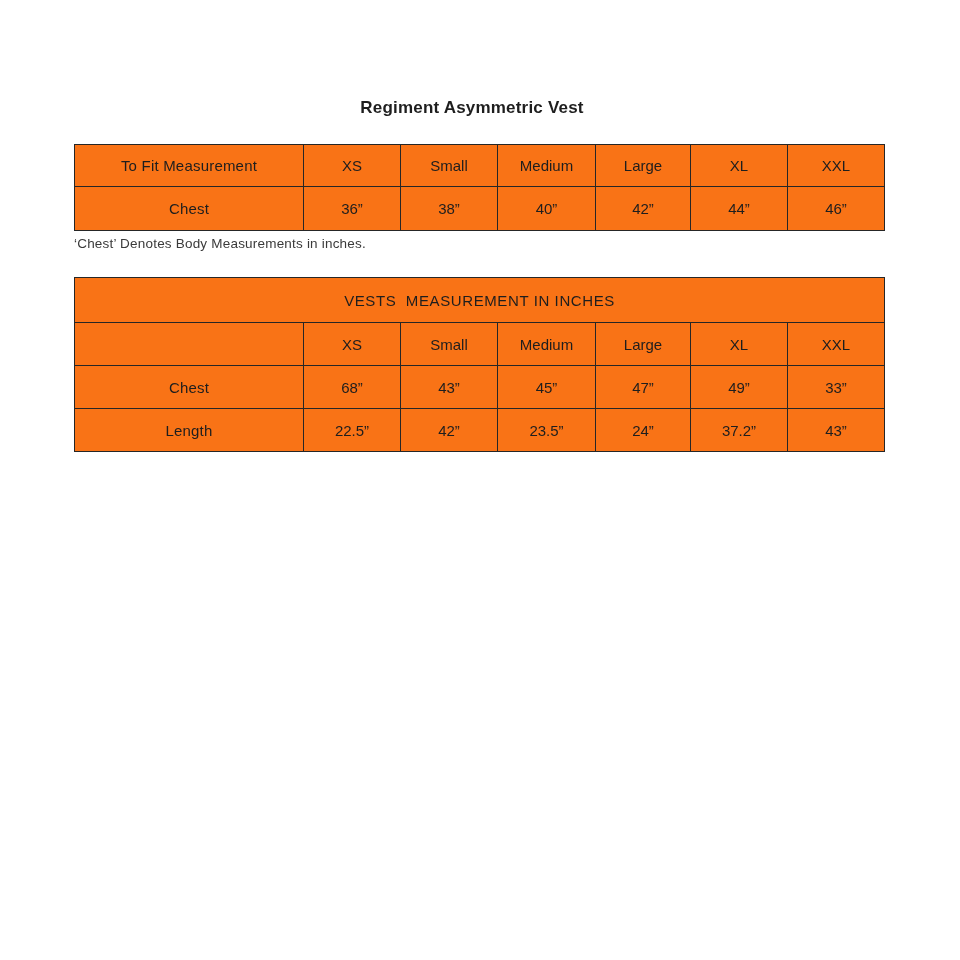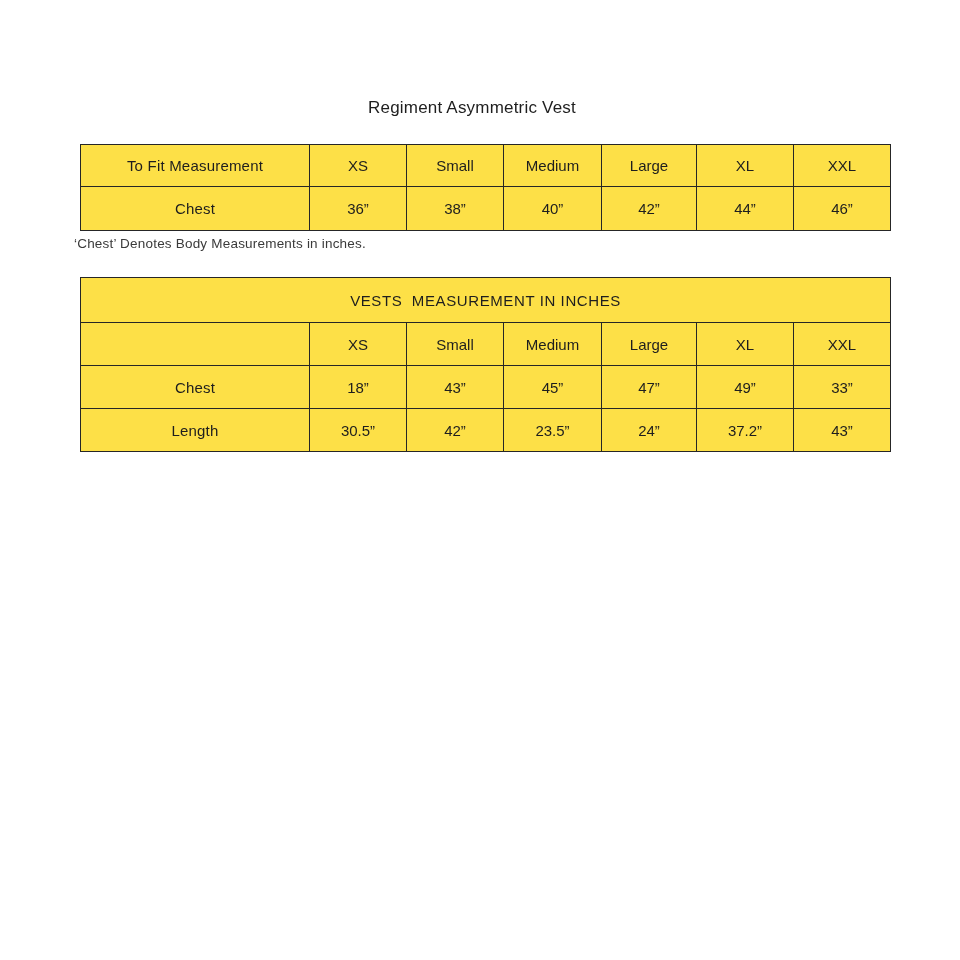--- a/index.html
+++ b/index.html
@@ -16,31 +16,31 @@
     background: #ffffff;
     overflow: hidden;
   }
   .page-title {
     position: absolute;
     top: 98px;
     left: 0;
     width: 944px;
     text-align: center;
     font-size: 17px;
-    font-weight: 400;
+    font-weight: 700;
     letter-spacing: 0.2px;
     color: #1e1e1e;
   }
   table.size-table {
     position: absolute;
-    left: 80px;
+    left: 74px;
     width: 810px;
     border-collapse: collapse;
     table-layout: fixed;
-    background: #fde047;
+    background: #f97316;
   }
   table.size-table td {
     border: 1px solid #262626;
     text-align: center;
     vertical-align: middle;
     padding: 0 4px;
     font-size: 15px;
     color: #1e1e1e;
   }
   #fit-table { top: 144px; }
@@ -126,30 +126,30 @@
         <td></td>
         <td>XS</td>
         <td>Small</td>
         <td>Medium</td>
         <td>Large</td>
         <td>XL</td>
         <td>XXL</td>
       </tr>
       <tr>
         <td class="row-label">Chest</td>
-        <td>18”</td>
+        <td>68”</td>
         <td>43”</td>
         <td>45”</td>
         <td>47”</td>
         <td>49”</td>
         <td>33”</td>
       </tr>
       <tr>
         <td class="row-label">Length</td>
-        <td>30.5”</td>
+        <td>22.5”</td>
         <td>42”</td>
         <td>23.5”</td>
         <td>24”</td>
         <td>37.2”</td>
         <td>43”</td>
       </tr>
     </tbody>
   </table>
 
 </div>

